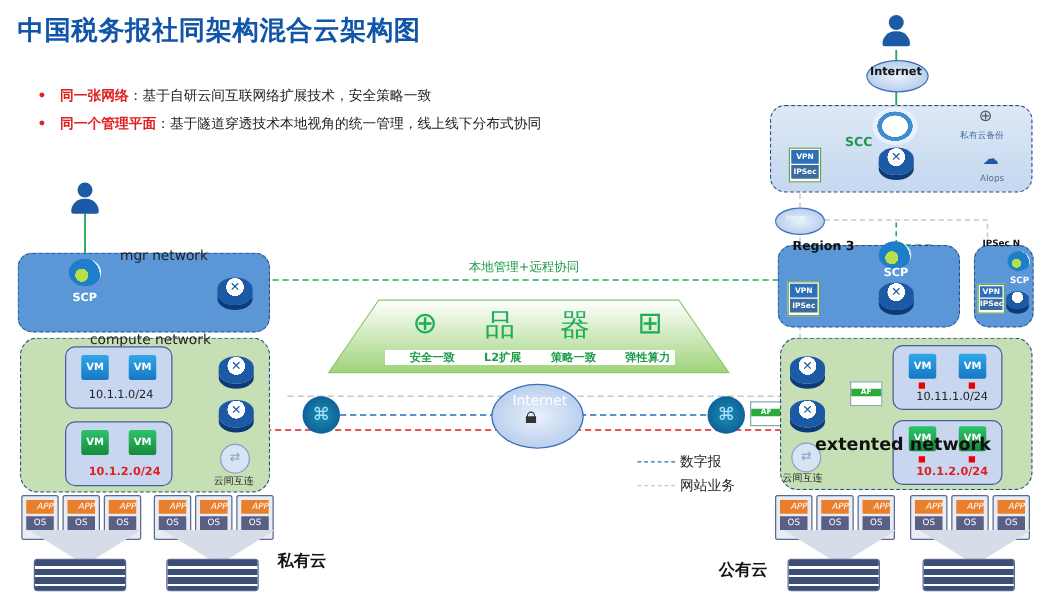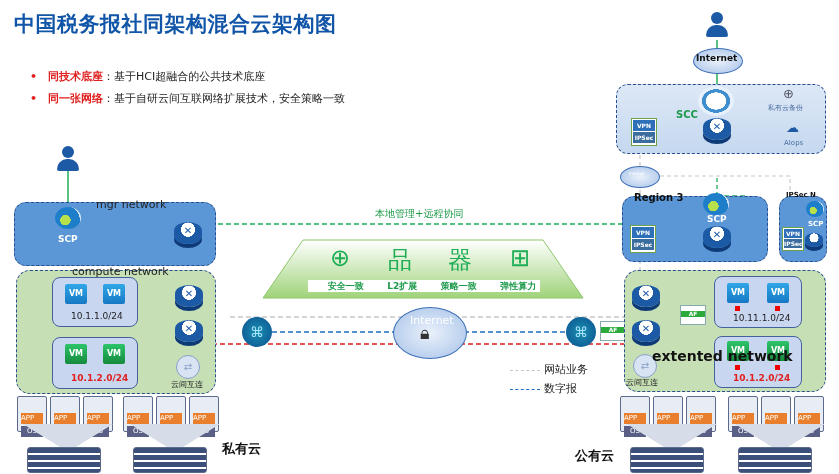--- a/index.html
+++ b/index.html
@@ -19,21 +19,21 @@
   .vm{width:22px;height:20px;font-size:8px;font-weight:bold;color:#fff;text-align:center;line-height:20px;border-radius:2px;}
   .vm.blue{background:linear-gradient(#2fa7e8,#1678c4);}
   .vm.green{background:linear-gradient(#2cc46a,#168a3c);}
   .router{width:28px;height:22px;border-radius:50%/40%;background:radial-gradient(ellipse at 50% 35%,#fff 0 35%,#1d5aa6 36%);box-shadow:0 4px 0 #0e3b78;}
   .router span{display:block;text-align:center;font-size:10px;line-height:18px;color:#1d5aa6;}
   .vpn{width:24px;height:26px;border:1.5px solid #6ca34a;background:#fff;font-size:6px;font-weight:bold;color:#fff;}
   .vpn div{height:11px;margin:1px;text-align:center;line-height:11px;}
   .vpn .a{background:#2d6fb8;}
   .vpn .b{background:#3a6c9e;}
   .app-box{width:28px;height:34px;border:1.5px solid #5c6a8c;border-radius:2px;background:#e8ecf4;}
-  .app-box .app{margin:16px 3px 2px;height:11px;background:#e97f2c;color:#fff;font-size:7px;text-align:left;line-height:11px;}
+  .app-box .app{margin:3px 3px 2px;height:11px;background:#e97f2c;color:#fff;font-size:7px;text-align:right;line-height:11px;font-style:italic;}
   .app-box .os{margin:0 3px;height:11px;background:#5a5f86;color:#fff;font-size:7px;text-align:center;line-height:11px;}
   .server{width:72px;height:24px;border:1.5px solid #5c6a8c;border-radius:3px;background:repeating-linear-gradient(#3c4e7a 0 5px,#fff 5px 7px);}
   .funnel{width:0;height:0;border-left:45px solid transparent;border-right:45px solid transparent;border-top:28px solid #d7dce9;}
   .cloud{border-radius:50%;background:radial-gradient(#eaf1fb,#a6c2e8);border:1.5px solid #3d6fb7;}
   .person{width:22px;height:26px;}
   .person .head{width:12px;height:12px;border-radius:50%;background:#1d5aa6;margin:0 auto;}
   .person .body{width:22px;height:12px;border-radius:10px 10px 2px 2px;background:#1d5aa6;margin-top:1px;}
   .tunnel-node{width:30px;height:30px;border-radius:50%;background:radial-gradient(#1b8fb0,#0a4f8f);color:#a8e4ff;font-size:14px;text-align:center;line-height:30px;}
   .scp-icon{width:26px;height:22px;border-radius:50%;background:radial-gradient(circle at 40% 60%,#b7e04a 0 25%,#1f7ec9 26% 70%,#d9eaf7 71%);}
   .af{width:24px;height:18px;background:#fff;border:1px solid #8aa;font-size:6px;}
@@ -43,22 +43,22 @@
   .funcicon{font-size:24px;color:#1fae57;text-align:center;width:40px;}
   .region-lbl{font-size:10px;font-weight:bold;color:#111;white-space:nowrap;}
   .legend-item{font-size:11px;color:#222;white-space:nowrap;}
   .bigcap{font-size:13px;font-weight:bold;color:#111;}
 </style>
 </head>
 <body>
 
 <div class="abs title">中国税务报社同架构混合云架构图</div>
 <div class="abs bullets">
-  <div class="bullet"><span class="dot">•</span><span class="key">同技术底座</span><span>：基于HCI超融合的公共技术底座</span></div>
   <div class="bullet"><span class="dot">•</span><span class="key">同一张网络</span><span>：基于自研云间互联网络扩展技术，安全策略一致</span></div>
+  <div class="bullet"><span class="dot">•</span><span class="key">同一个管理平面</span><span>：基于隧道穿透技术本地视角的统一管理，线上线下分布式协同</span></div>
 </div>
 
 <svg class="abs" style="left:0;top:0;" width="839" height="474">
 
   <line x1="68" y1="170" x2="68" y2="215" stroke="#1fae57" stroke-width="1.5"></line>
 
   <polyline points="82,220 188,220 188,228" fill="none" stroke="#1fae57" stroke-width="1.3" stroke-dasharray="5,3"></polyline>
   <line x1="82" y1="224" x2="715" y2="224" stroke="#1fae57" stroke-width="1.3" stroke-dasharray="5,3"></line>
   <polyline points="715,224 748,224 748,196 720,196" fill="none" stroke="#1fae57" stroke-width="1.3" stroke-dasharray="5,3"></polyline>
   <line x1="717" y1="40" x2="717" y2="50" stroke="#1fae57" stroke-width="1.5"></line>
@@ -179,22 +179,22 @@
 <div class="abs tunnel-node" style="left:242px;top:317px;">⌘</div>
 <div class="abs tunnel-node" style="left:566px;top:317px;">⌘</div>
 <div class="abs cloud" style="left:393px;top:307px;width:72px;height:50px;"></div>
 <div class="abs" style="left:410px;top:314px;font-size:11px;color:#fff;">Internet</div>
 <div class="abs" style="left:420px;top:322px;font-size:18px;color:#333;">🔒︎</div>
 <div class="abs af" style="left:600px;top:321px;">
     <div class="mid">AF</div>
   </div>
 
 <div class="abs" style="left:510px;top:362px;">
+  <div class="legend-item" style="height:19px;"><span style="display:inline-block;width:30px;border-top:1.5px dashed #1f6fbf;vertical-align:middle;margin-right:4px;"></span><span>数字报</span></div>
   <div class="legend-item" style="height:19px;"><span style="display:inline-block;width:30px;border-top:1.5px dashed #c8c8c8;vertical-align:middle;margin-right:4px;"></span><span>网站业务</span></div>
-  <div class="legend-item" style="height:19px;"><span style="display:inline-block;width:30px;border-top:1.5px dashed #1f6fbf;vertical-align:middle;margin-right:4px;"></span><span>数字报</span></div>
 </div>
 
 <div class="abs person" style="left:706px;top:12px;">
     <div class="head"></div>
     <div class="body"></div>
   </div>
 <div class="abs cloud" style="left:693px;top:48px;width:48px;height:24px;"></div>
 <div class="abs" style="left:696px;top:53px;font-size:9px;font-weight:bold;color:#111;">Internet</div>
 
 <div class="abs zone-lblue" style="left:616px;top:84px;width:208px;height:68px;"></div>

